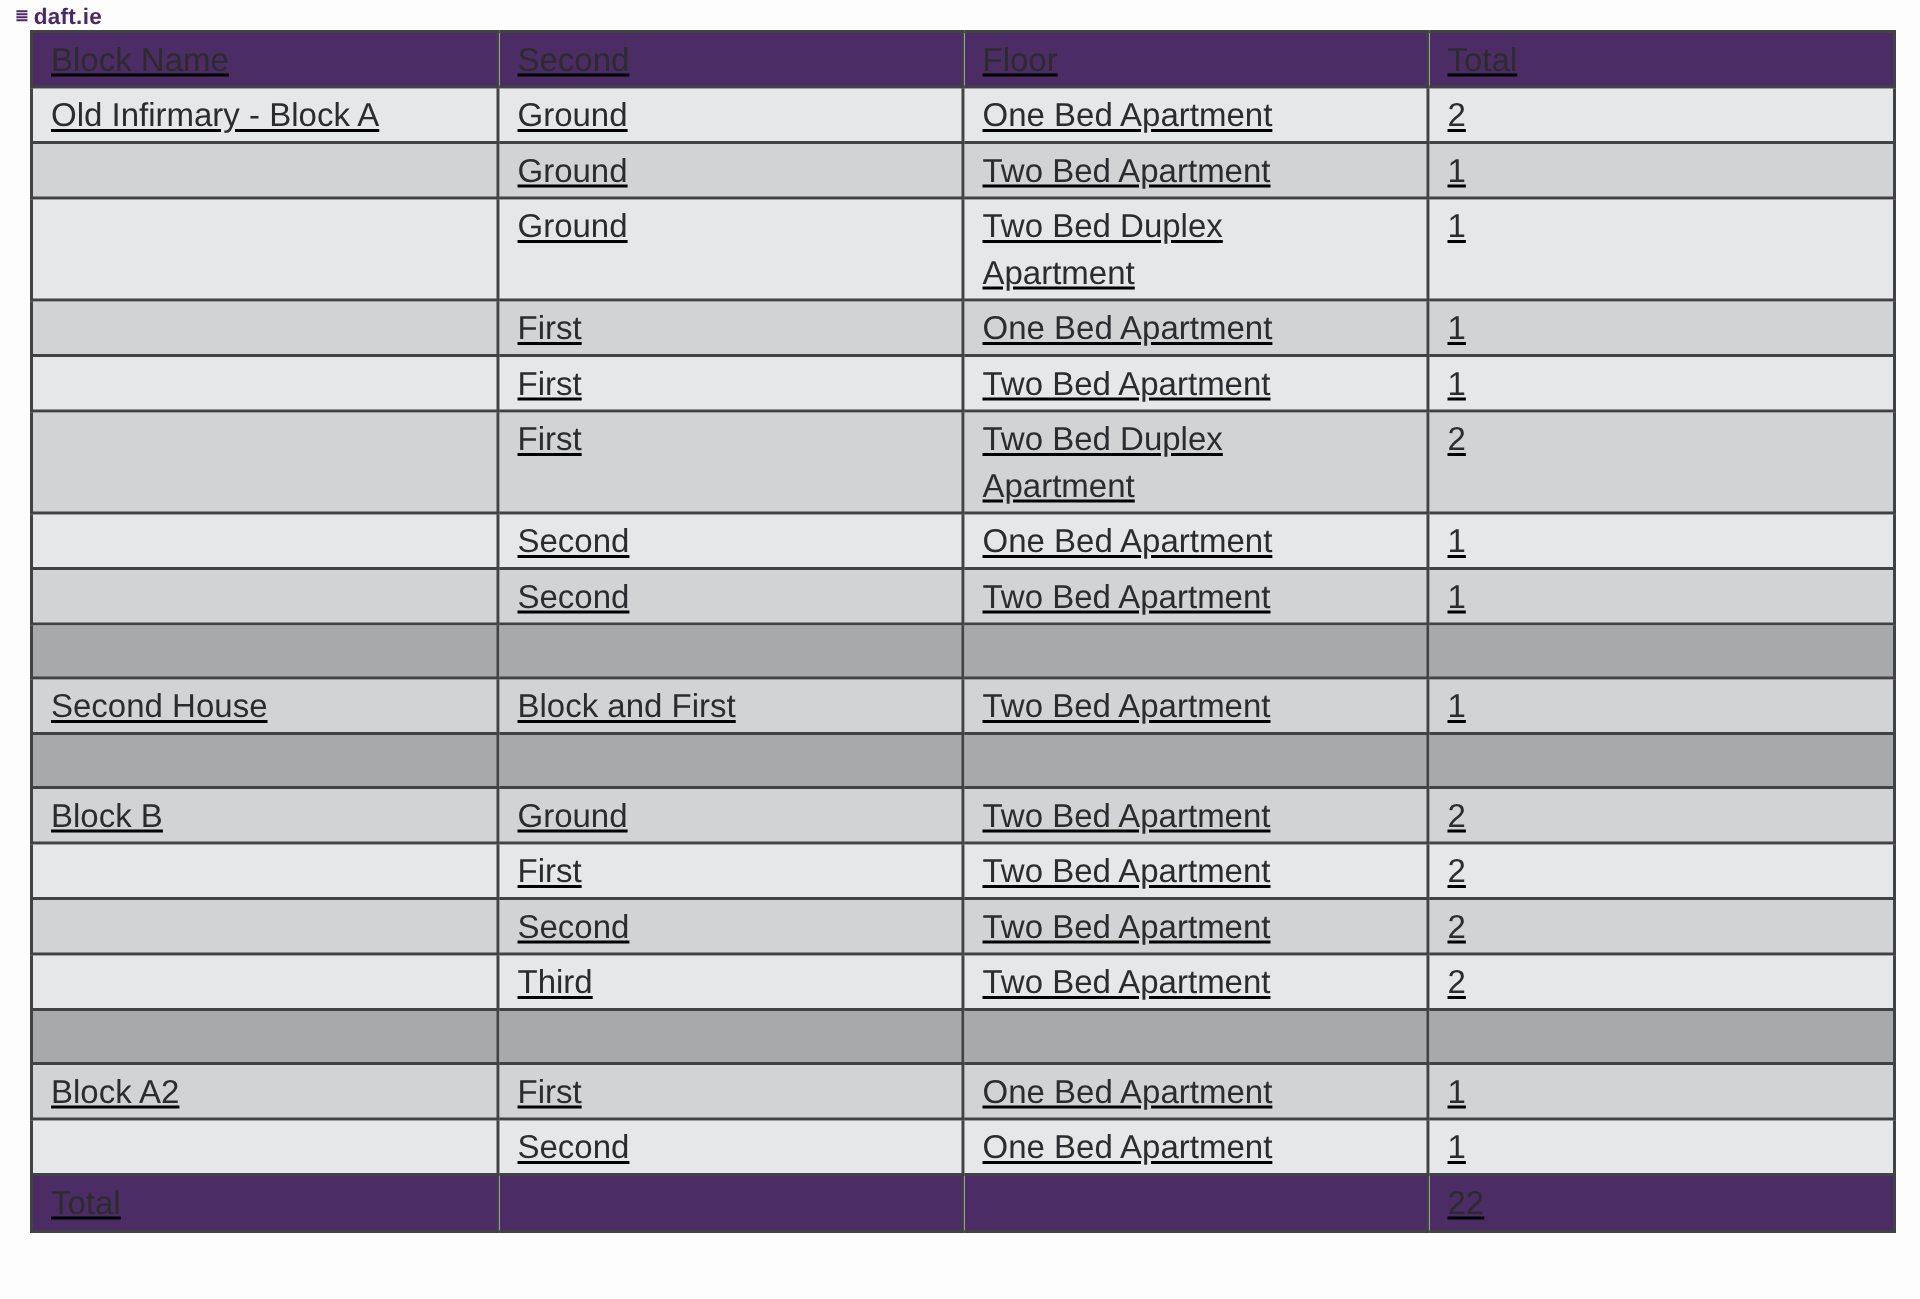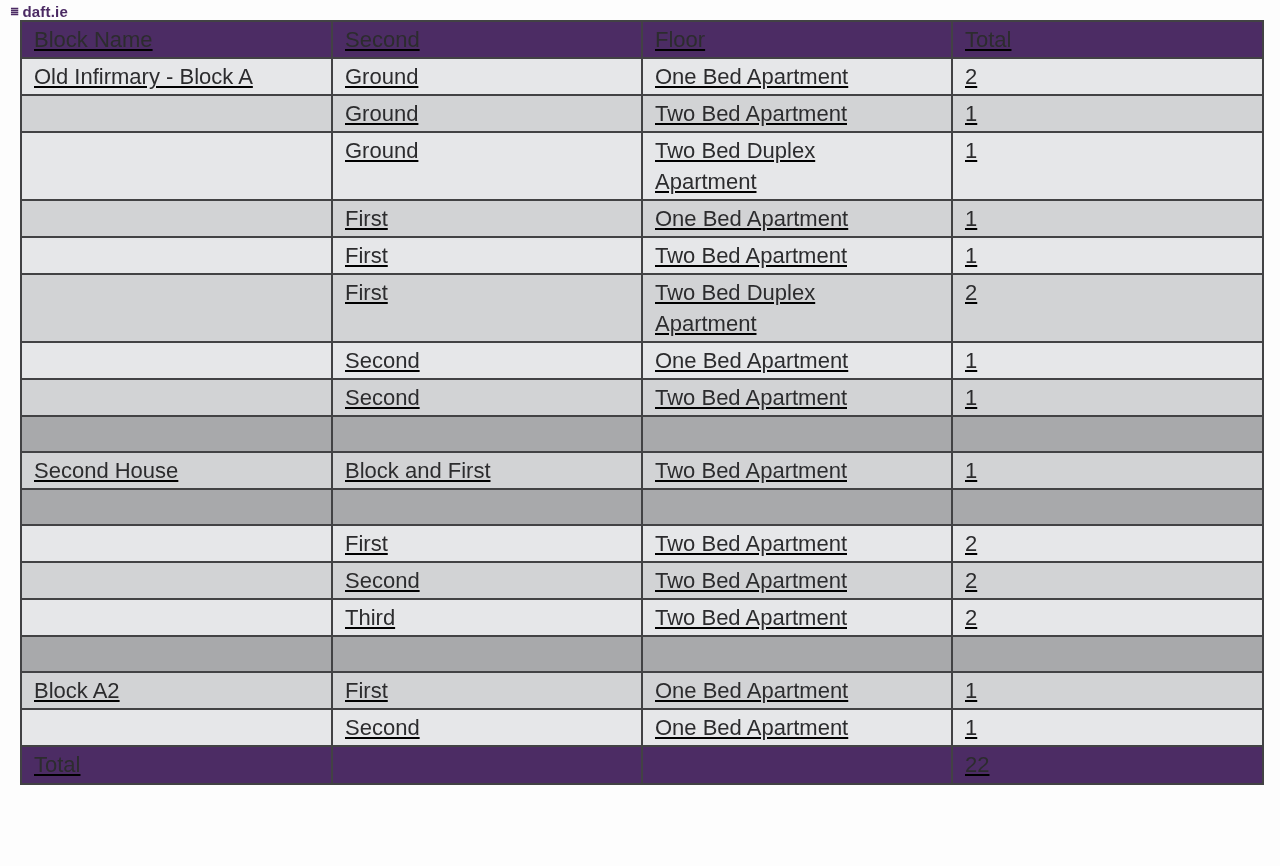--- a/index.html
+++ b/index.html
@@ -160,20 +160,26 @@
         <td>Block and First</td>
         <td>Two Bed Apartment</td>
         <td>1</td>
       </tr>
       <tr class="row-spacer">
         <td></td>
         <td></td>
         <td></td>
         <td></td>
       </tr>
+      <tr class="row-dark">
+        <td>Block B</td>
+        <td>Ground</td>
+        <td>Two Bed Apartment</td>
+        <td>2</td>
+      </tr>
       <tr class="row-light">
         <td></td>
         <td>First</td>
         <td>Two Bed Apartment</td>
         <td>2</td>
       </tr>
       <tr class="row-dark">
         <td></td>
         <td>Second</td>
         <td>Two Bed Apartment</td>

